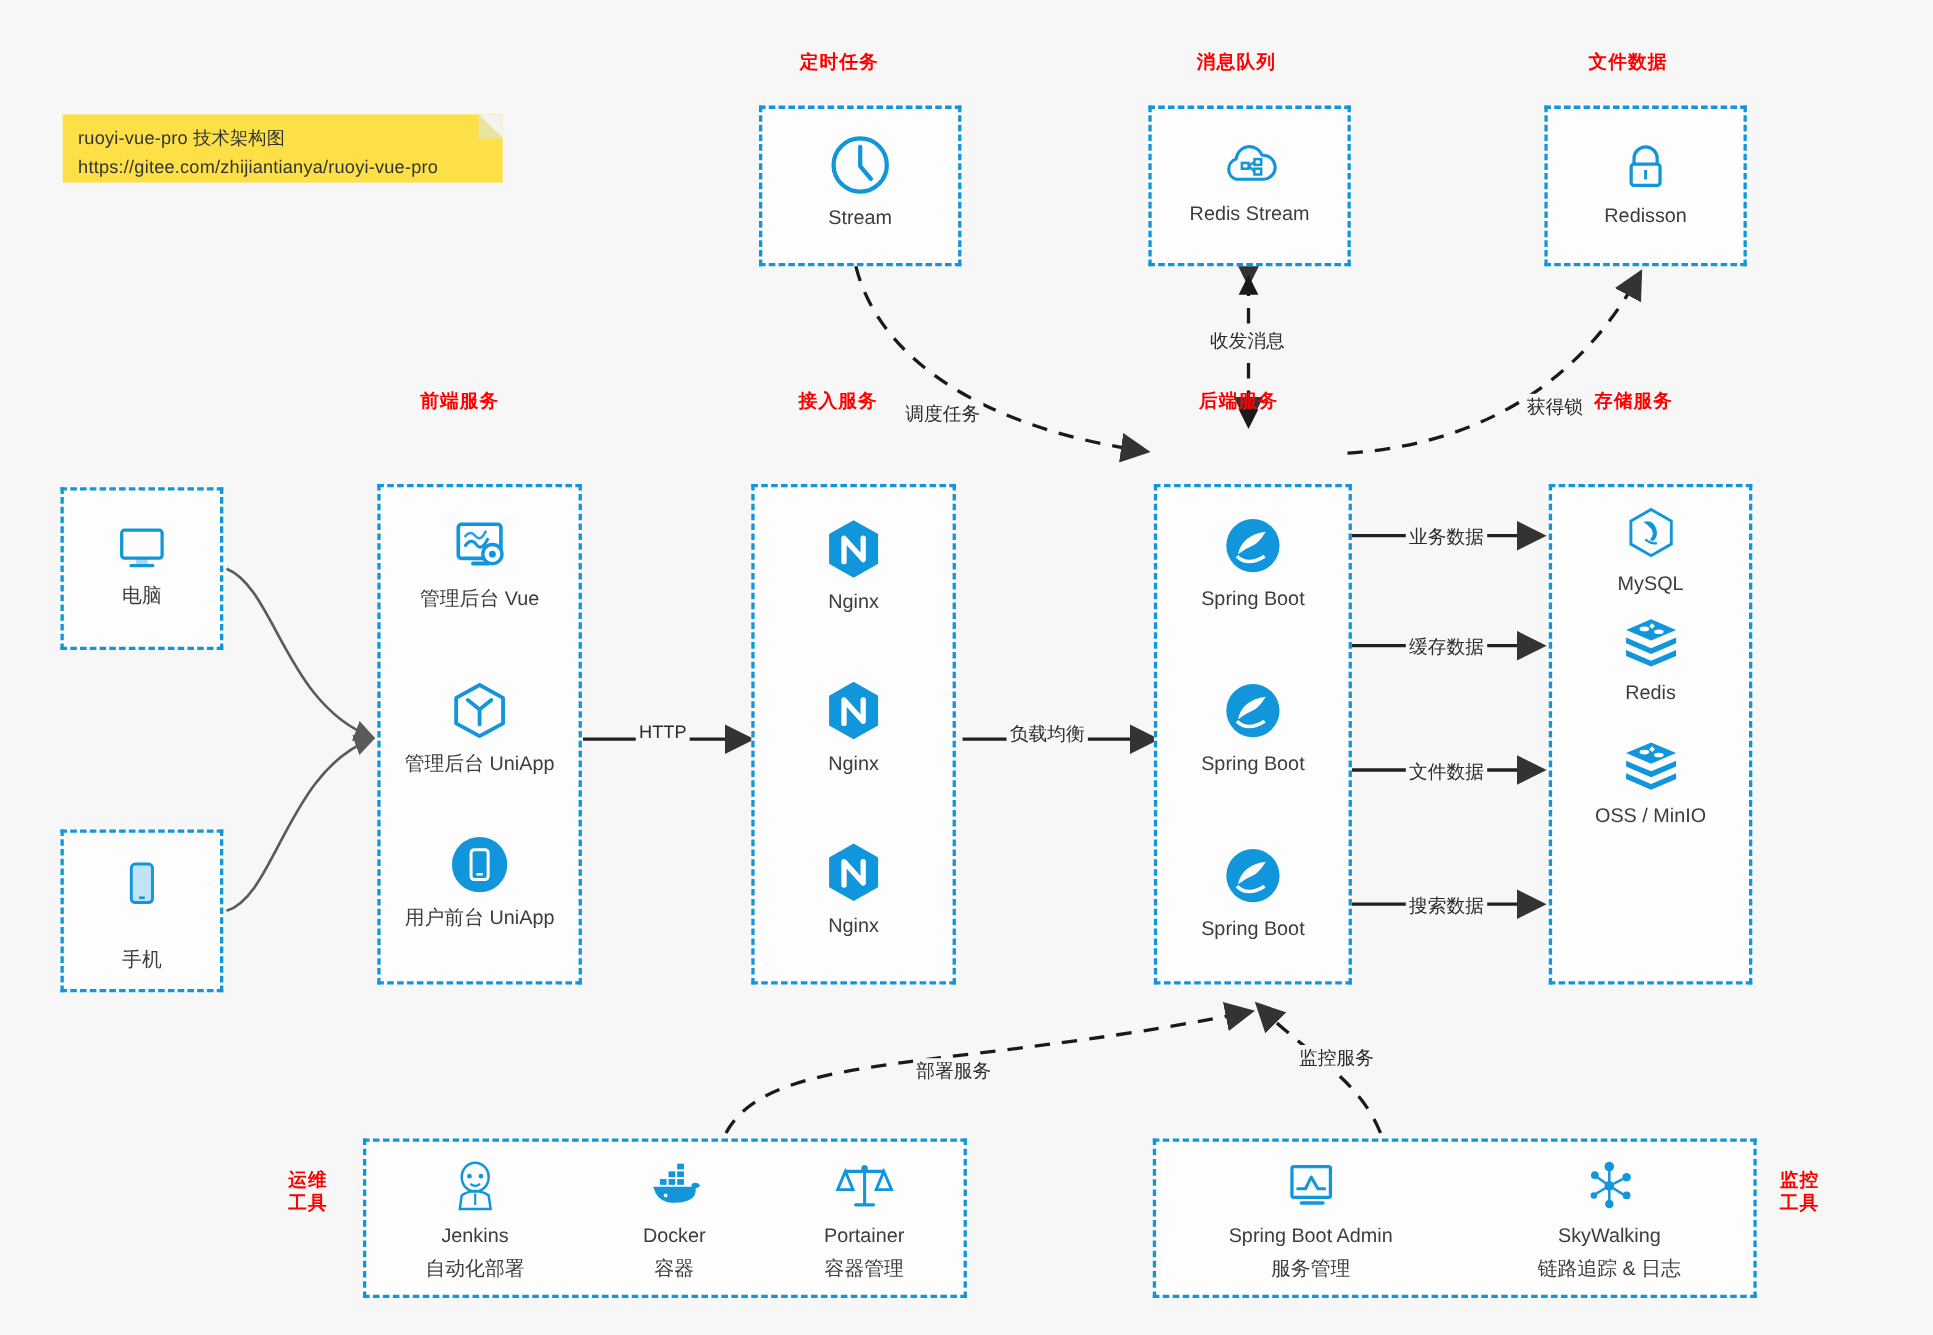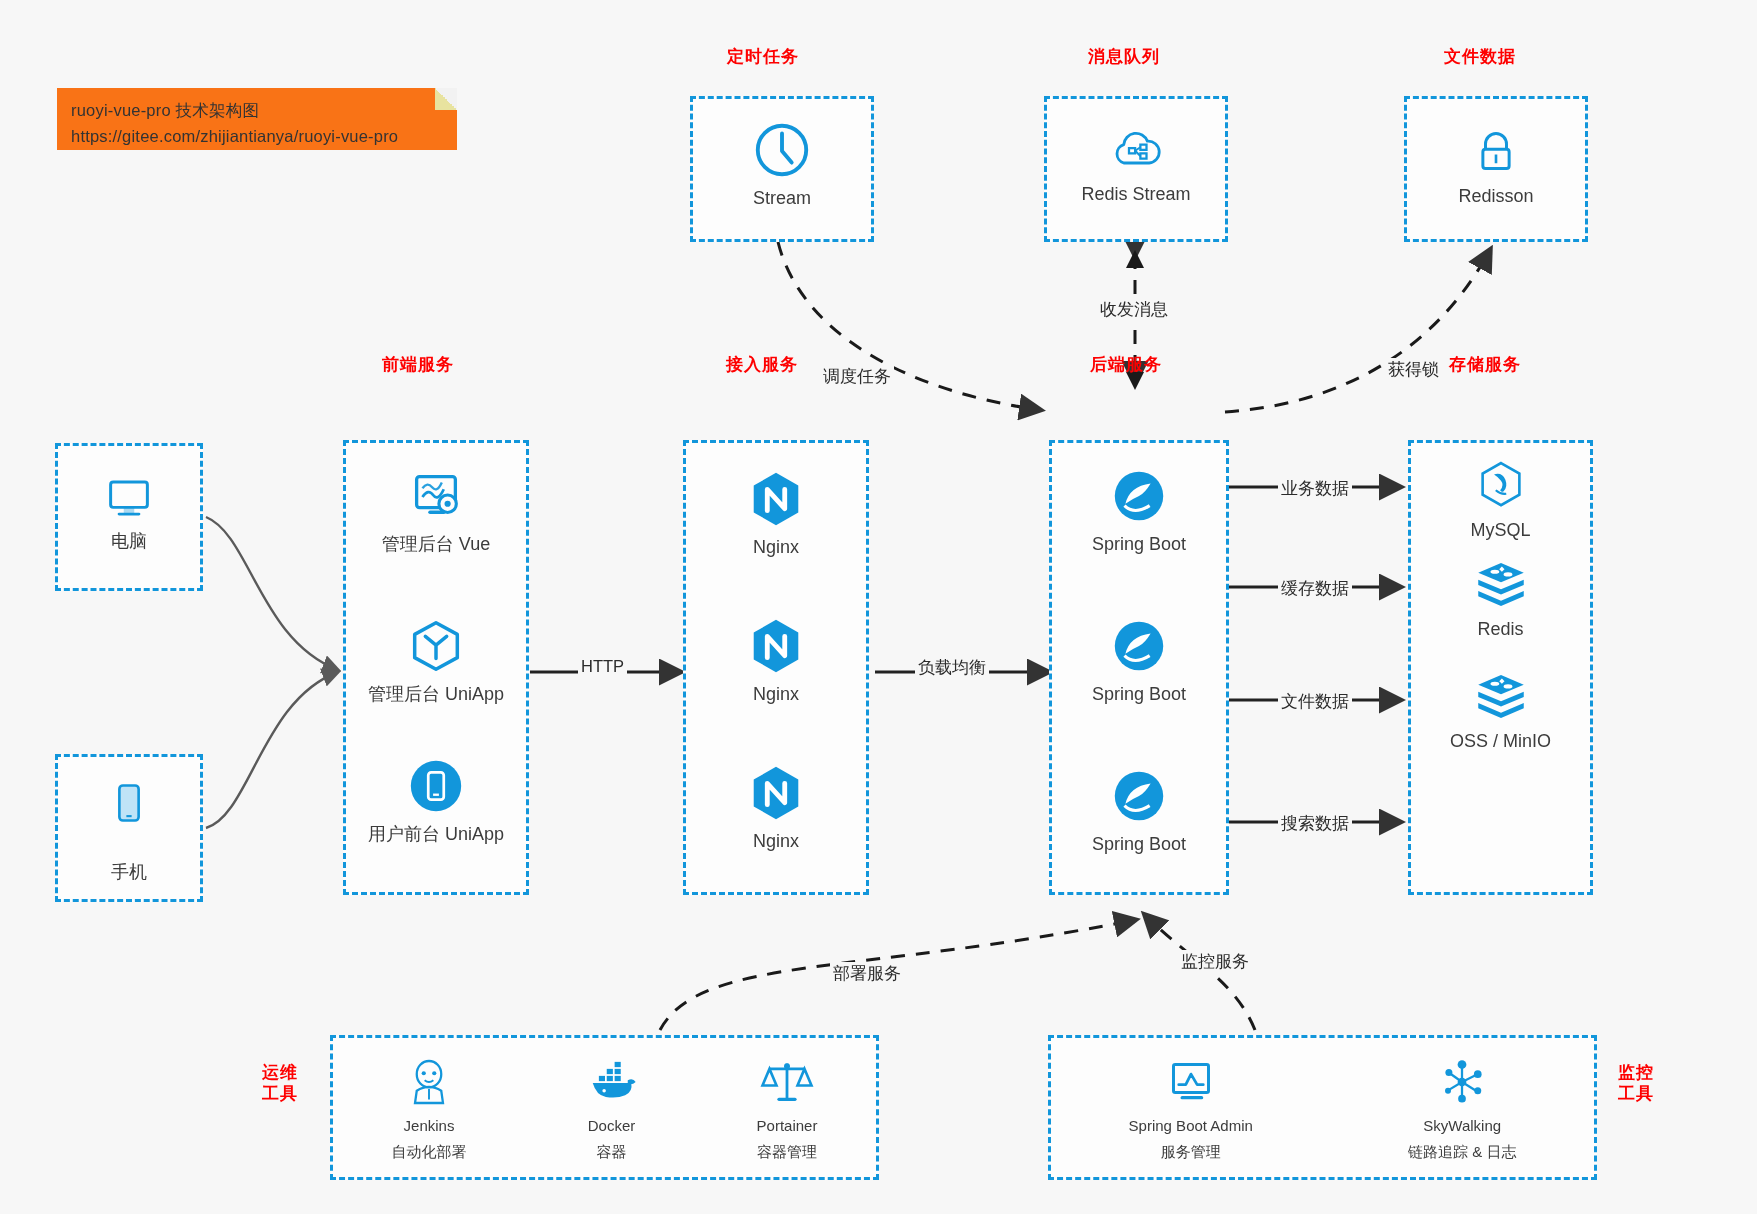--- a/index.html
+++ b/index.html
@@ -8,22 +8,22 @@
     background:#f7f7f7;
     font-family:"Liberation Sans","DejaVu Sans",sans-serif;
     overflow:hidden;
     position:relative;
   }
   #canvas{position:absolute;inset:0;}
   svg#wires{position:absolute;left:0;top:0;width:1757px;height:1214px;pointer-events:none;}
 
   
   .note{
-    position:absolute;left:57px;top:88px;width:400px;height:62px;
-    background:#f97316;
+    position:absolute;left:57px;top:104px;width:400px;height:62px;
+    background:#fde047;
     padding:10px 14px 0 14px;
     box-sizing:border-box;
     line-height:1.55;
     font-size:16.5px;color:#333;
     letter-spacing:.2px;
   }
   .note .fold{
     position:absolute;right:0;top:0;width:22px;height:22px;
     background:linear-gradient(225deg,#f2f2f2 0 50%,#e8e39f 50% 100%);
   }
@@ -52,21 +52,21 @@
     width:100%;
   }
   .cell .lab{
     margin-top:6px;font-size:18px;color:#3c3c3c;white-space:nowrap;
     text-align:center;line-height:1.28;
   }
   .ico{width:56px;height:56px;display:block;}
   .ico.big{width:62px;height:62px;}
 
   .rowcell{display:flex;flex-direction:column;align-items:center;justify-content:center;}
-  .rowcell .lab{margin-top:6px;font-size:15px;color:#3c3c3c;text-align:center;line-height:1.3;white-space:nowrap;}
+  .rowcell .lab{margin-top:6px;font-size:18px;color:#3c3c3c;text-align:center;line-height:1.3;white-space:nowrap;}
 
   
   .elab{
     position:absolute;font-size:16.5px;color:#2b2b2b;white-space:nowrap;
     background:#f7f7f7;padding:0 3px;
   }
   .elab.cn{font-size:17px;}
 </style>
 </head>
 <body>

